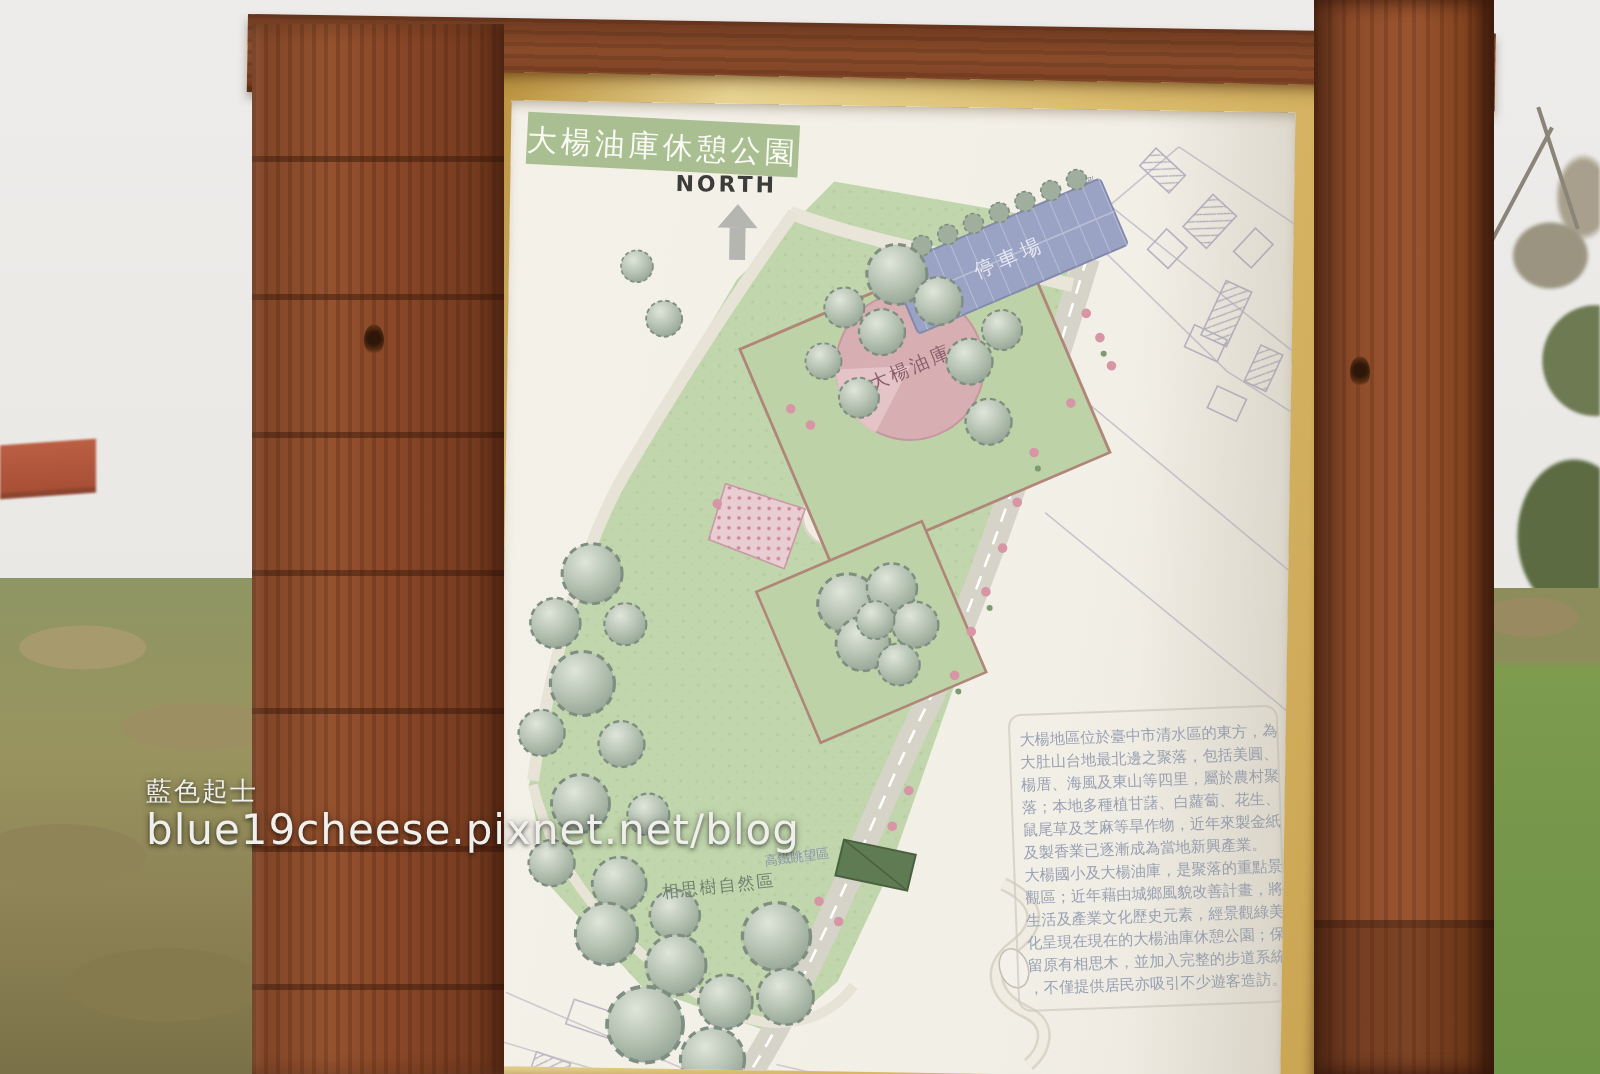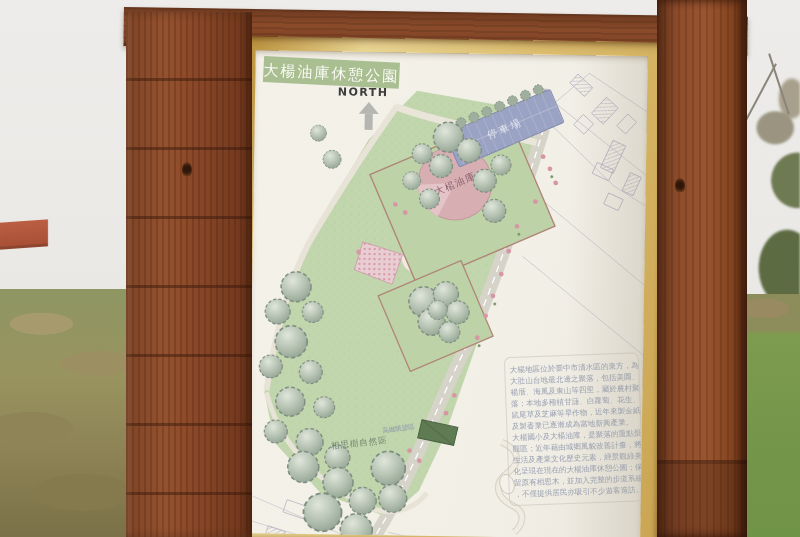--- a/index.html
+++ b/index.html
@@ -292,14 +292,18 @@
     </div>
   </div>
 
   <div class="abs post post-left">
     <div class="abs knot" style="left:56px;top:150px;"></div>
   </div>
   <div class="abs post post-right">
     <div class="abs knot" style="left:18px;top:178px;"></div>
   </div>
 
+  <div class="abs watermark">
+    <div class="wm-name">藍色起士</div>
+    <div class="wm-url">blue19cheese.pixnet.net/blog</div>
+  </div>
 
 </div>
 
 </body></html>

